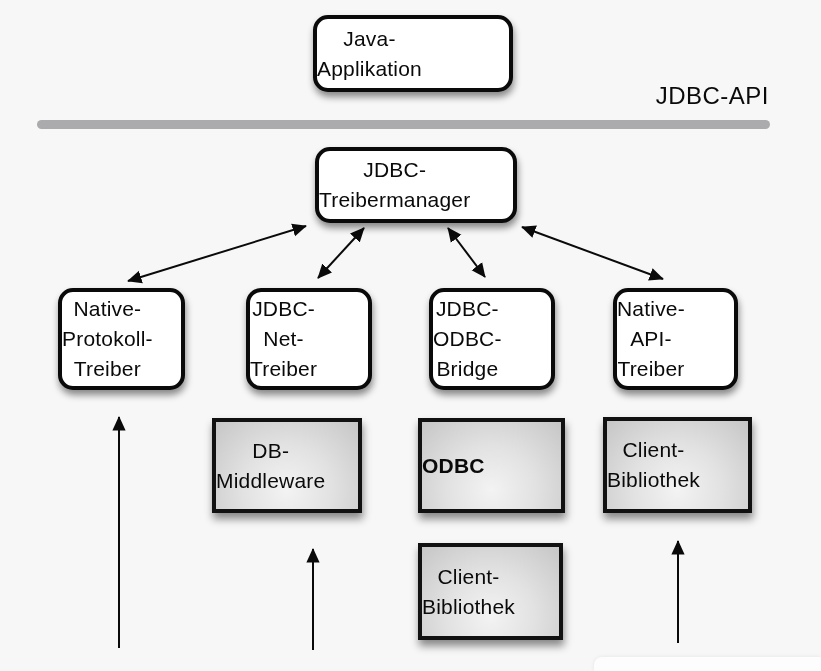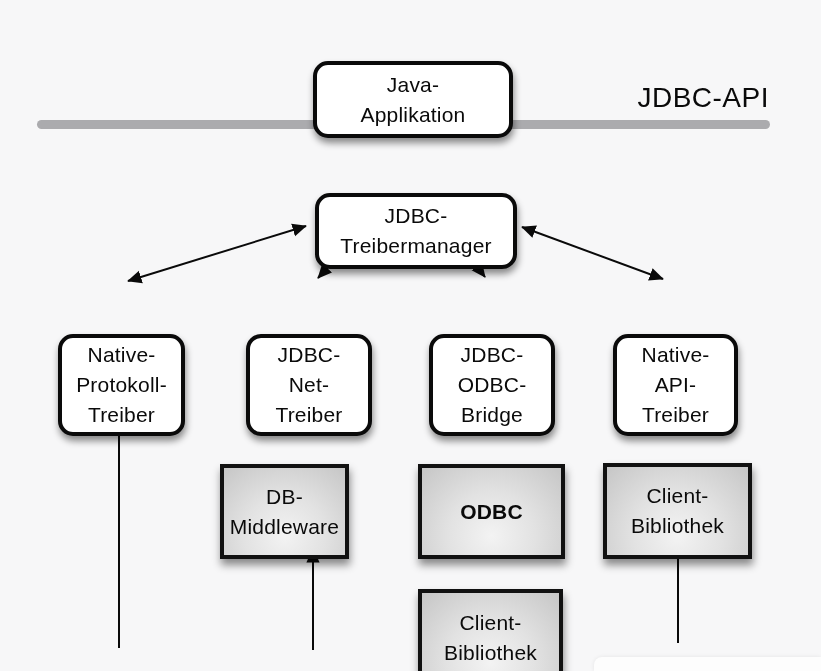--- a/index.html
+++ b/index.html
@@ -12,27 +12,25 @@
     height: 671px;
     background: #f7f7f8;
     overflow: hidden;
     font-family: "Liberation Sans", sans-serif;
     color: #0a0a0a;
   }
   .node {
     position: absolute;
     display: flex;
     align-items: center;
-    justify-content: center;
     text-align: center;
     box-sizing: border-box;
     font-size: 21px;
     line-height: 1.42;
     letter-spacing: 0.2px;
-    margin-top: 46px;
   }
   .node .label {
     white-space: pre-line;
   }
   .node-white {
     background: #ffffff;
     border: 4px solid #0a0a0a;
     border-radius: 15px;
     box-shadow: 1px 5px 7px rgba(0,0,0,0.45);
   }
@@ -42,39 +40,39 @@
     border-radius: 0;
     box-shadow: 1px 6px 8px rgba(0,0,0,0.45);
   }
   
   .n-java        { left: 313px; top: 15px;  width: 200px; height: 77px;  }
   .n-manager     { left: 315px; top: 147px; width: 202px; height: 76px;  }
   .n-nativeproto { left: 58px;  top: 288px; width: 127px; height: 102px; }
   .n-jdbcnet     { left: 246px; top: 288px; width: 126px; height: 102px; }
   .n-jdbcodbc    { left: 429px; top: 288px; width: 126px; height: 102px; }
   .n-nativeapi   { left: 613px; top: 288px; width: 125px; height: 102px; }
-  .n-middleware  { left: 220px; top: 418px; width: 129px; height: 95px;  }
+  .n-middleware  { left: 212px; top: 418px; width: 150px; height: 95px;  }
   .n-odbc        { left: 418px; top: 418px; width: 147px; height: 95px; font-weight: bold;  }
   .n-clientright { left: 603px; top: 417px; width: 149px; height: 96px;  }
   .n-clientbottom{ left: 418px; top: 543px; width: 145px; height: 97px;  }
 
   .divider {
     position: absolute;
     left: 37px;
     top: 120px;
     width: 733px;
     height: 9px;
     border-radius: 5px;
     background: #ababae;
   }
   .api-label {
     position: absolute;
     top: 82px;
     right: 52px;
-    font-size: 28px;
+    font-size: 24px;
     letter-spacing: 0.5px;
   }
   .arrows {
     position: absolute;
     left: 0;
     top: 0;
     pointer-events: none;
   }
   .peek-box {
     position: absolute;

